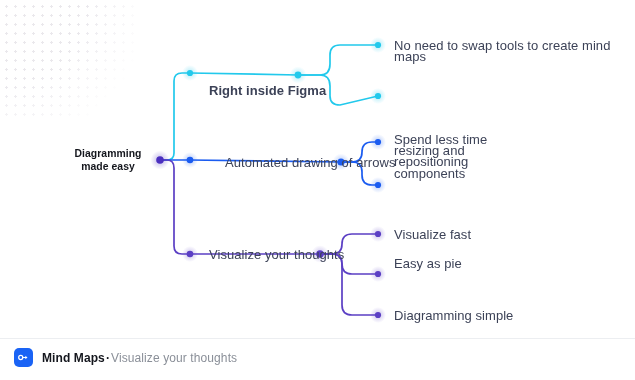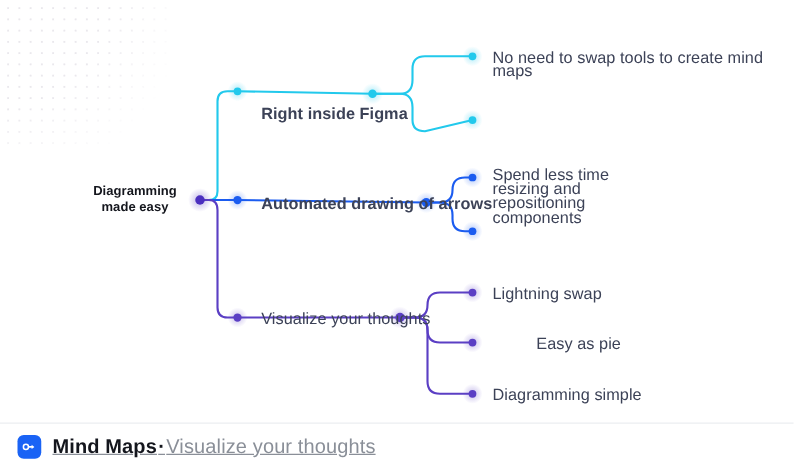--- a/index.html
+++ b/index.html
@@ -82,25 +82,24 @@
     width: 19px;
     height: 19px;
     border-radius: 5px;
     background: #1a63f5;
     display: flex;
     align-items: center;
     justify-content: center;
     flex: 0 0 auto;
   }
   .footer-text {
-    font-size: 16px;
+    font-size: 12px;
     color: #8a8f98;
     letter-spacing: .1px;
     white-space: nowrap;
-    text-decoration: underline;
   }
   .footer-text .brand {
     font-weight: 700;
     color: #14161d;
   }
   .footer-text .sep {
     color: #14161d;
     font-weight: 700;
     padding: 0 1px;
   }
@@ -196,34 +195,34 @@
       <circle cx="160" cy="160" r="9.5" fill="url(#haloRoot)"></circle>
       <circle cx="160" cy="160" r="3.8" fill="#4b2fbf"></circle>
     </g>
   </svg>
 
   <div class="label center-title" style="left:60px; top:147px; width:96px;">Diagramming
 made easy</div>
 
   <div class="label" style="left:209px; top:85px;font-weight:bold;">Right inside Figma</div>
 
-  <div class="label" style="left:209px; top:157px;font-weight:bold;">Automated drawing of arrows</div>
+  <div class="label" style="left:225px; top:157px;">Automated drawing of arrows</div>
 
   <div class="label" style="left:209px; top:249px;">Visualize your thoughts</div>
 
   <div class="label" style="left:394px; top:40px;">No need to swap tools to create mind maps</div>
 
 
   <div class="label" style="left:394px; top:134px; width:130px;">Spend less time resizing and
 repositioning components</div>
 
 
-  <div class="label" style="left:394px; top:229px;">Lightning swap</div>
-
-  <div class="label" style="left:394px; top:269px;margin-left:35px;">Easy as pie</div>
+  <div class="label" style="left:394px; top:229px;">Visualize fast</div>
+
+  <div class="label" style="left:394px; top:258px;">Easy as pie</div>
 
   <div class="label" style="left:394px; top:310px;">Diagramming simple</div>
 
   <div class="footer-rule"></div>
 
   <div class="footer">
     <div class="footer-logo">
       <svg width="13" height="13" viewBox="0 0 16 16">
         <circle cx="4.6" cy="8" r="2.5" fill="none" stroke="#ffffff" stroke-width="1.5"></circle>
         <path d="M7.3,8 L11.2,8" stroke="#ffffff" stroke-width="1.5" stroke-linecap="round"></path>

